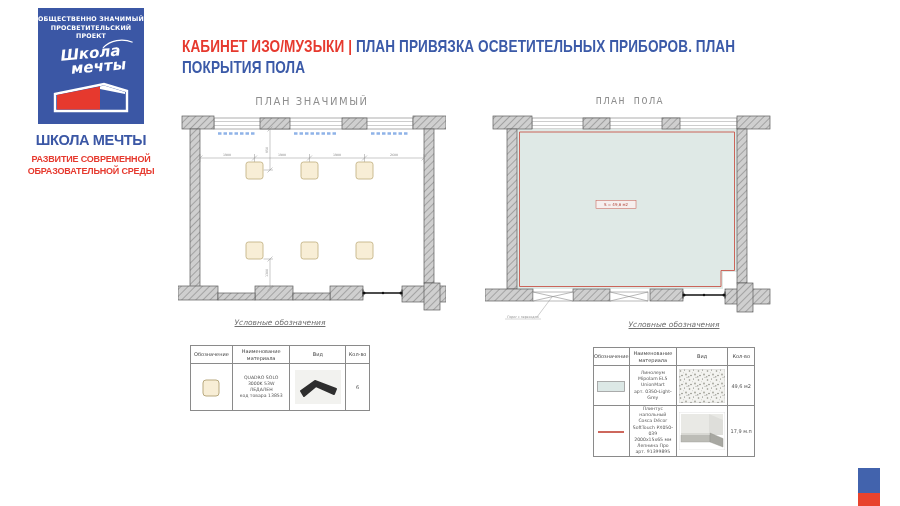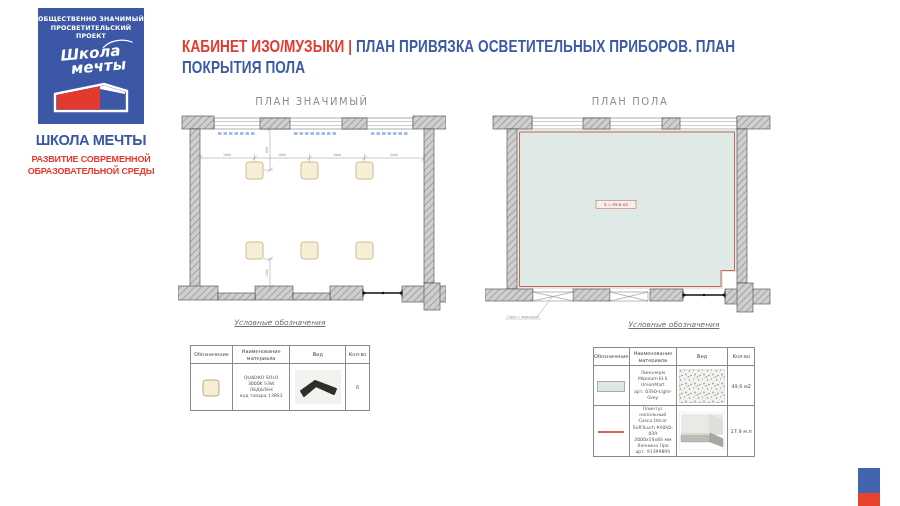--- a/index.html
+++ b/index.html
@@ -201,21 +201,21 @@
             <rect width="46" height="34" fill="#f2f2ef"></rect>
             <polygon points="6,21 20,11 41,19 39,24 21,16 9,26" fill="#2e2e2e" stroke="#2e2e2e" stroke-width="2" stroke-linejoin="round"></polygon>
           </svg>
         </td>
         <td class="qty">6</td>
       </tr>
     </tbody>
       </table>
   </div>
 
-  <div class="plan-title" style="left:485px;top:96px;width:290px;">ПЛАН ПОЛА</div>
+  <div class="plan-title" style="left:485px;top:96px;width:290px;font-family:Liberation Mono, monospace;">ПЛАН ПОЛА</div>
 
   <svg class="plan-svg" style="left:485px;top:112px;" width="290" height="214" viewBox="0 0 290 214">
     <defs>
       <pattern id="h2" patternUnits="userSpaceOnUse" width="5" height="5" patternTransform="rotate(45)">
         <rect width="5" height="5" fill="#cfcfcf"></rect>
         <line x1="0" y1="0" x2="0" y2="5" stroke="#8f8f8f" stroke-width="1.4"></line>
       </pattern>
     </defs>
 
     <g>

